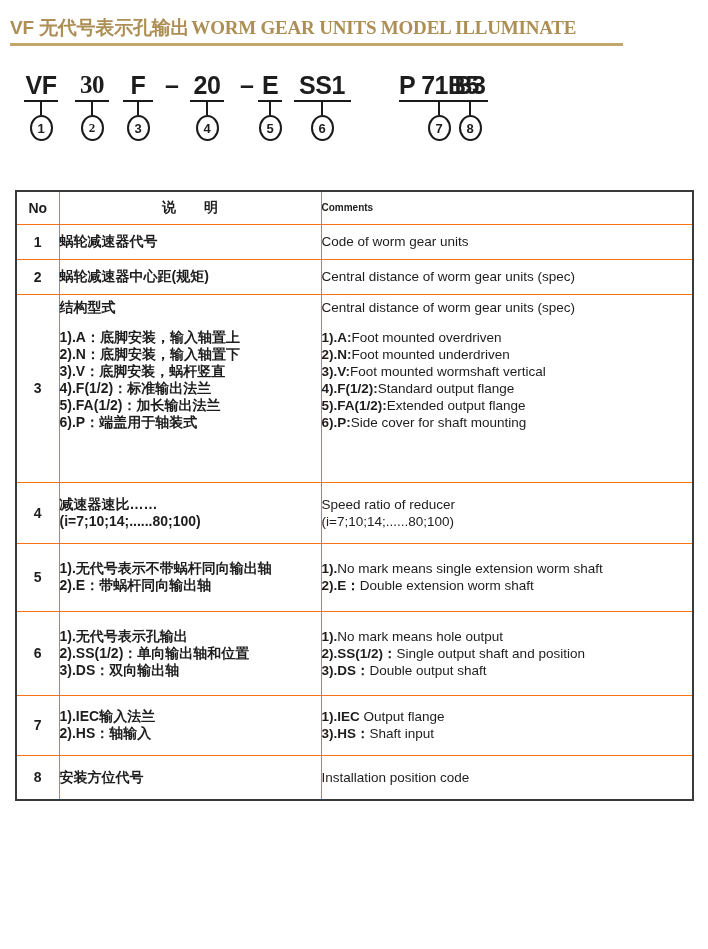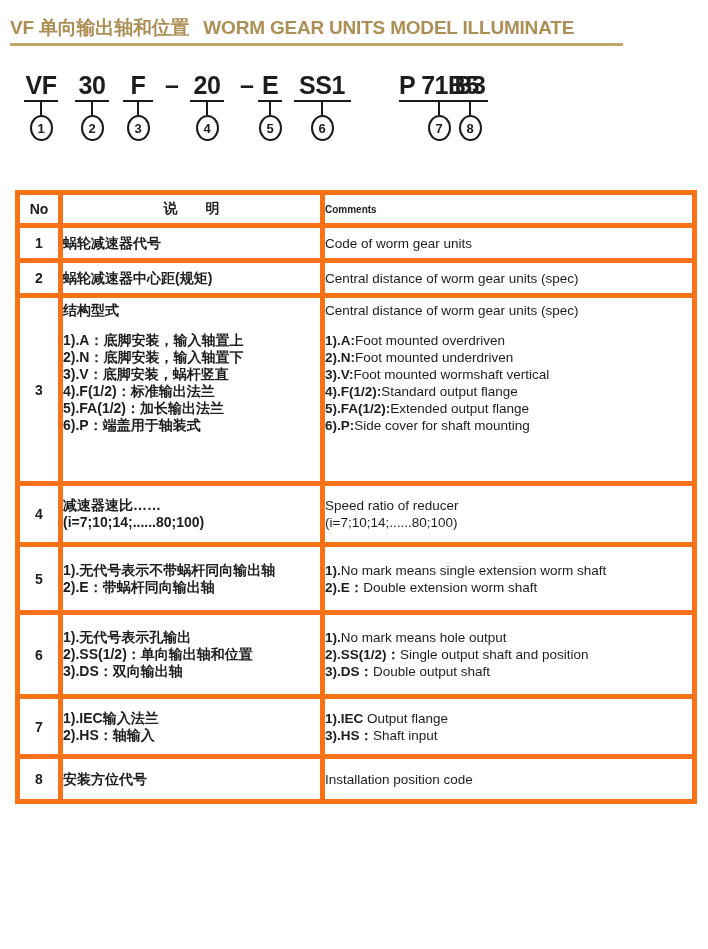--- a/index.html
+++ b/index.html
@@ -12,21 +12,21 @@
     overflow:hidden;
   }
   .page{position:relative;width:708px;height:949px;background:#fff;}
 
   
   .title{
     position:absolute;top:15px;left:10px;
     font-size:19px;font-weight:bold;letter-spacing:-0.2px;
     white-space:nowrap;
   }
-  .title .en{margin-left:14px;}
+  .title .en{margin-left:2px;font-family:Liberation Serif, serif;}
   .title-rule{
     position:absolute;top:43px;left:10px;width:613px;height:3px;
   }
 
   
   .model-code{position:absolute;top:72px;left:0;width:708px;height:86px;}
   .seg{position:absolute;top:0;text-align:center;}
   .seg-text{
     font-size:25px;font-weight:bold;line-height:26px;
     white-space:nowrap;letter-spacing:-0.5px;
@@ -43,21 +43,21 @@
     text-align:center;
   }
 
   
   table.spec{
     position:absolute;top:190px;left:15px;
     width:677px;border-collapse:collapse;table-layout:fixed;
     border:2px solid #3a3a3a;
   }
   table.spec th, table.spec td{
-    border:5px solid #f97316;
+    border:1px solid #f97316;
     padding:0;vertical-align:middle;
   }
   col.c-no{width:43px;}
   col.c-desc{width:262px;}
   col.c-comments{width:372px;}
   th.h-no,th.h-desc{
     text-align:center;font-size:14px;font-weight:bold;
   }
   th.h-comments{
     text-align:left;font-size:10px;font-weight:bold;padding-left:84px;
@@ -77,32 +77,32 @@
   }
   .line{white-space:nowrap;}
   .line.spacer{height:13px;}
 </style>
 </head>
 <body>
 
 <div class="page">
 
   <div class="title" style="color: rgb(173, 143, 85);">
-    <span class="zh">VF 单向输出轴和位置</span><span class="en">WORM GEAR UNITS MODEL ILLUMINATE</span>
+    <span class="zh">VF 无代号表示孔输出</span><span class="en">WORM GEAR UNITS MODEL ILLUMINATE</span>
   </div>
   <div class="title-rule" style="background: rgb(195, 166, 106);"></div>
 
   <div class="model-code" id="model-code">
       <div class="seg" style="left: 24px; width: 34px;">
         <div class="seg-text">VF</div>
         <div class="seg-rule"></div>
         <div class="seg-stem"></div>
         <div class="seg-circle">1</div>
       </div>
-      <div class="seg" style="left: 75px; width: 34px;">
+      <div class="seg" style="left: 75px; width: 34px; font-family: Liberation Serif, serif;">
         <div class="seg-text">30</div>
         <div class="seg-rule"></div>
         <div class="seg-stem"></div>
         <div class="seg-circle">2</div>
       </div>
       <div class="seg" style="left: 123px; width: 30px;">
         <div class="seg-text">F</div>
         <div class="seg-rule"></div>
         <div class="seg-stem"></div>
         <div class="seg-circle">3</div>

